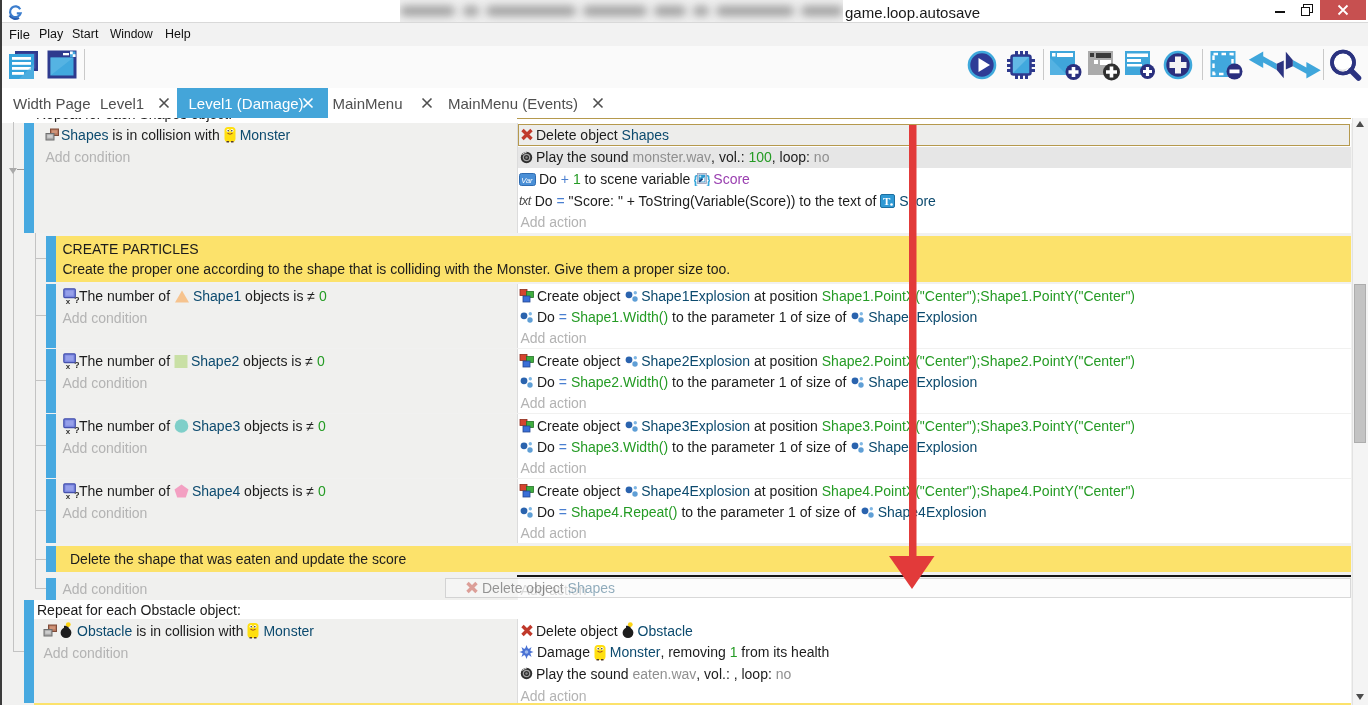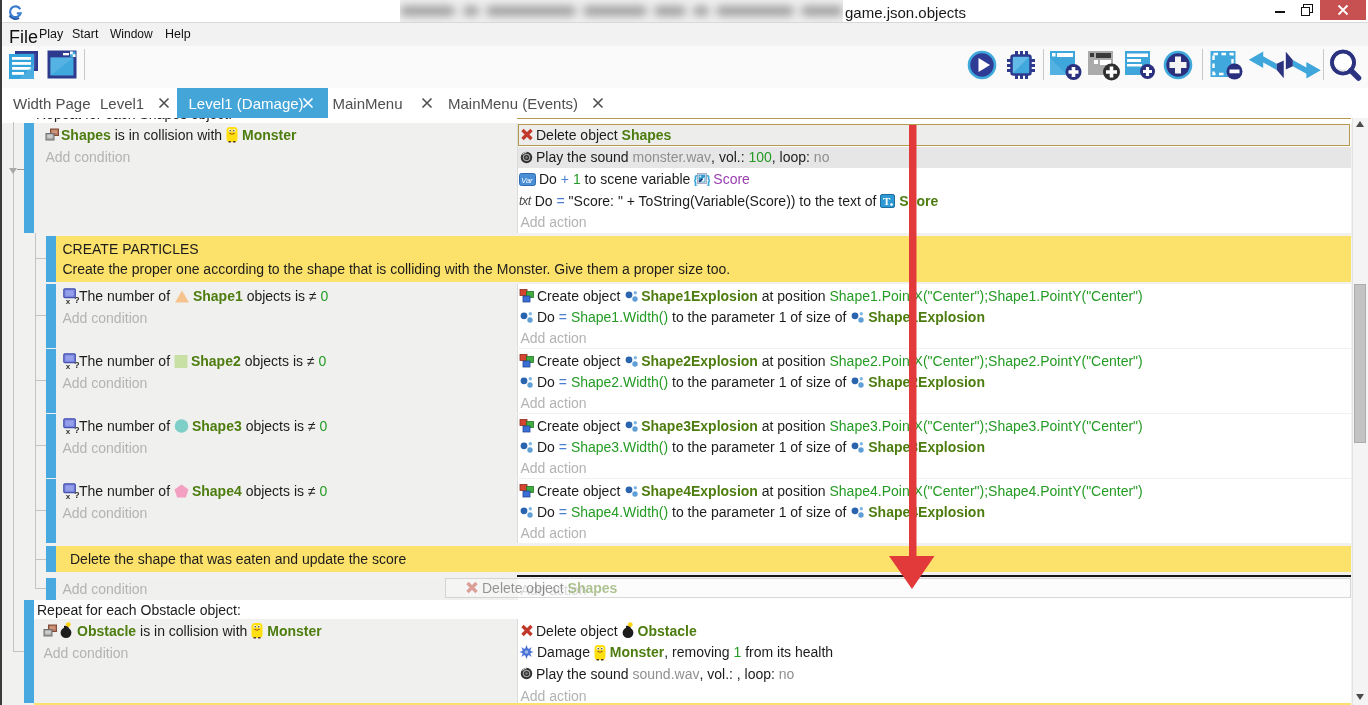--- a/index.html
+++ b/index.html
@@ -1,20 +1,20 @@
 <!DOCTYPE html>
 <html><head>
 <meta charset="utf-8">
 <style>
   html,body{margin:0;padding:0;}
   body{font-family:"Liberation Sans",sans-serif;}
   #app{position:relative;width:1368px;height:705px;background:#f1f1f0;overflow:hidden;}
   .abs{position:absolute;}
   .row{position:absolute;display:flex;align-items:center;white-space:nowrap;font-size:14px;color:#1c1c1c;}
-  .obj{font-weight:bold;color:#4d7c0f;}
+  .obj{font-weight:normal;color:#0c4a6e;}
   .grn{color:#249b24;}
   .bop{color:#4a7fd0;}
   .gry{color:#8f8f8f;}
   .pur{color:#9a3fb0;}
   .add{color:#b3b3b3;font-size:14px;}
   .condbg{background:#f0f0ee;}
   .bar{background:#47a9e0;}
   .comment{background:#fce26b;}
   svg{display:block;}
 </style>
@@ -420,21 +420,21 @@
           <span style="display:inline-flex;align-items:center;">
             <svg width="15" height="13" viewBox="0 0 15 13">
               <circle cx="5" cy="4.8" r="3.4" fill="#2a63ae"></circle>
               <circle cx="11" cy="9" r="2.7" fill="#5f9fd6"></circle>
               <circle cx="11.3" cy="2.8" r="1.7" fill="#7fb7e4"></circle>
             </svg>
           </span>
           <span style="width:3px"></span>
           <span>Do&nbsp;</span>
           <span class="bop">=&nbsp;</span>
-          <span class="grn">Shape4.Width()</span>
+          <span class="grn">Shape4.Repeat()</span>
           <span>&nbsp;to the parameter 1 of size of&nbsp;</span>
           <span style="display:inline-flex;align-items:center;">
             <svg width="15" height="13" viewBox="0 0 15 13">
               <circle cx="5" cy="4.8" r="3.4" fill="#2a63ae"></circle>
               <circle cx="11" cy="9" r="2.7" fill="#5f9fd6"></circle>
               <circle cx="11.3" cy="2.8" r="1.7" fill="#7fb7e4"></circle>
             </svg>
           </span>
           <span style="width:3px"></span>
           <span class="obj">Shape4Explosion</span>
@@ -570,21 +570,21 @@
           <span style="display:inline-flex;align-items:center;">
             <svg width="13" height="13" viewBox="0 0 13 13">
               <circle cx="6.5" cy="6.5" r="5.7" fill="#2f2f2f"></circle>
               <circle cx="6.5" cy="6.5" r="3.2" fill="none" stroke="#a5a5a5" stroke-width="1.2"></circle>
               <circle cx="6.5" cy="6.5" r="1.2" fill="#888"></circle>
               <path d="M2.5 3.5 Q4 1.6 6.5 1.4" stroke="#e8e8e8" stroke-width="1" fill="none"></path>
             </svg>
           </span>
           <span style="width:3px"></span>
           <span>Play the sound&nbsp;</span>
-          <span class="gry">sound.wav</span>
+          <span class="gry">eaten.wav</span>
           <span>, vol.:&nbsp;,&nbsp;loop:&nbsp;</span>
           <span class="gry">no</span>
         </div>
         <div class="row add" style="left:520.5px;top:686.5px;height:19px;">Add action</div>
         <div class="abs comment" style="left:33.5px;top:702.5px;width:1317.5px;height:2.5px;"></div>
       </div>
 
     <div class="abs" style="left:1352px;top:117px;width:16px;height:588px;background:#f4f4f4;border-left:1px solid #e2e2e2;box-sizing:border-box;"></div>
     <div class="abs" style="left:1353.5px;top:284px;width:12px;height:159px;background:#c3c3c3;border:1px solid #adadad;box-sizing:border-box;"></div>
     <div class="abs" style="left:1356px;top:121px;width:0;height:0;border-left:4px solid transparent;border-right:4px solid transparent;border-bottom:6px solid #4c4c4c;"></div>
@@ -605,32 +605,32 @@
       <div class="abs" style="left:400px;top:0px;width:443px;height:22px;overflow:hidden;background:#efefef;">
         <div style="position:absolute;left:0px;top:6px;width:55px;height:10px;background:#9f9f9f;border-radius:5px;filter:blur(4px);"></div>
         <div style="position:absolute;left:63px;top:6px;width:16px;height:10px;background:#9f9f9f;border-radius:5px;filter:blur(4px);"></div>
         <div style="position:absolute;left:86px;top:6px;width:90px;height:10px;background:#9f9f9f;border-radius:5px;filter:blur(4px);"></div>
         <div style="position:absolute;left:183px;top:6px;width:64px;height:10px;background:#9f9f9f;border-radius:5px;filter:blur(4px);"></div>
         <div style="position:absolute;left:254px;top:6px;width:32px;height:10px;background:#9f9f9f;border-radius:5px;filter:blur(4px);"></div>
         <div style="position:absolute;left:293px;top:6px;width:16px;height:10px;background:#9f9f9f;border-radius:5px;filter:blur(4px);"></div>
         <div style="position:absolute;left:316px;top:6px;width:78px;height:10px;background:#9f9f9f;border-radius:5px;filter:blur(4px);"></div>
         <div style="position:absolute;left:401px;top:6px;width:42px;height:10px;background:#9f9f9f;border-radius:5px;filter:blur(4px);"></div>
       </div>
-      <div class="abs" style="left:845px;top:3.5px;font-size:15px;color:#191919;">game.json.objects</div>
+      <div class="abs" style="left:845px;top:3.5px;font-size:15px;color:#191919;">game.loop.autosave</div>
       <div class="abs" style="left:1275px;top:11px;width:9.5px;height:2.2px;background:#111;"></div>
       <div class="abs" style="left:1303px;top:4px;width:7.5px;height:7px;border:1.4px solid #111;"></div>
       <div class="abs" style="left:1300.5px;top:7px;width:7.5px;height:7px;border:1.4px solid #111;background:#fff;"></div>
       <div class="abs" style="left:1320px;top:0;width:46px;height:19.5px;background:#c75050;"></div>
       <svg class="abs" style="left:1337px;top:4px;" width="12" height="12" viewBox="0 0 12 12">
         <path d="M1.5 1.5 L10.5 10.5 M10.5 1.5 L1.5 10.5" stroke="#fff" stroke-width="1.8"></path>
       </svg>
     </div>
 
   <div class="abs" style="left:0;top:23px;width:1368px;height:23px;background:#f2f2f2;"></div>
-  <div class="abs" style="top:27px;left:9px;font-size:18px;color:#111;">File</div>
+  <div class="abs" style="top:27px;left:9px;font-size:13px;color:#111;">File</div>
   <div class="abs" style="top:27px;left:39px;font-size:12.5px;color:#111;">Play</div>
   <div class="abs" style="top:27px;left:72px;font-size:12.5px;color:#111;">Start</div>
   <div class="abs" style="top:27px;left:110px;font-size:12px;color:#111;">Window</div>
   <div class="abs" style="top:27px;left:165px;font-size:12.5px;color:#111;">Help</div>
 
   <div class="abs" style="left:0;top:46px;width:1368px;height:42px;background:#fafafa;"></div>
   <div id="toolbar">
       <svg class="abs" style="left:8px;top:50px;" width="31" height="30" viewBox="0 0 31 30">
         <rect x="7" y="1" width="23" height="20" fill="#2e3a8e"></rect>
         <rect x="9.5" y="3.5" width="18" height="15" fill="#4553a8"></rect>

